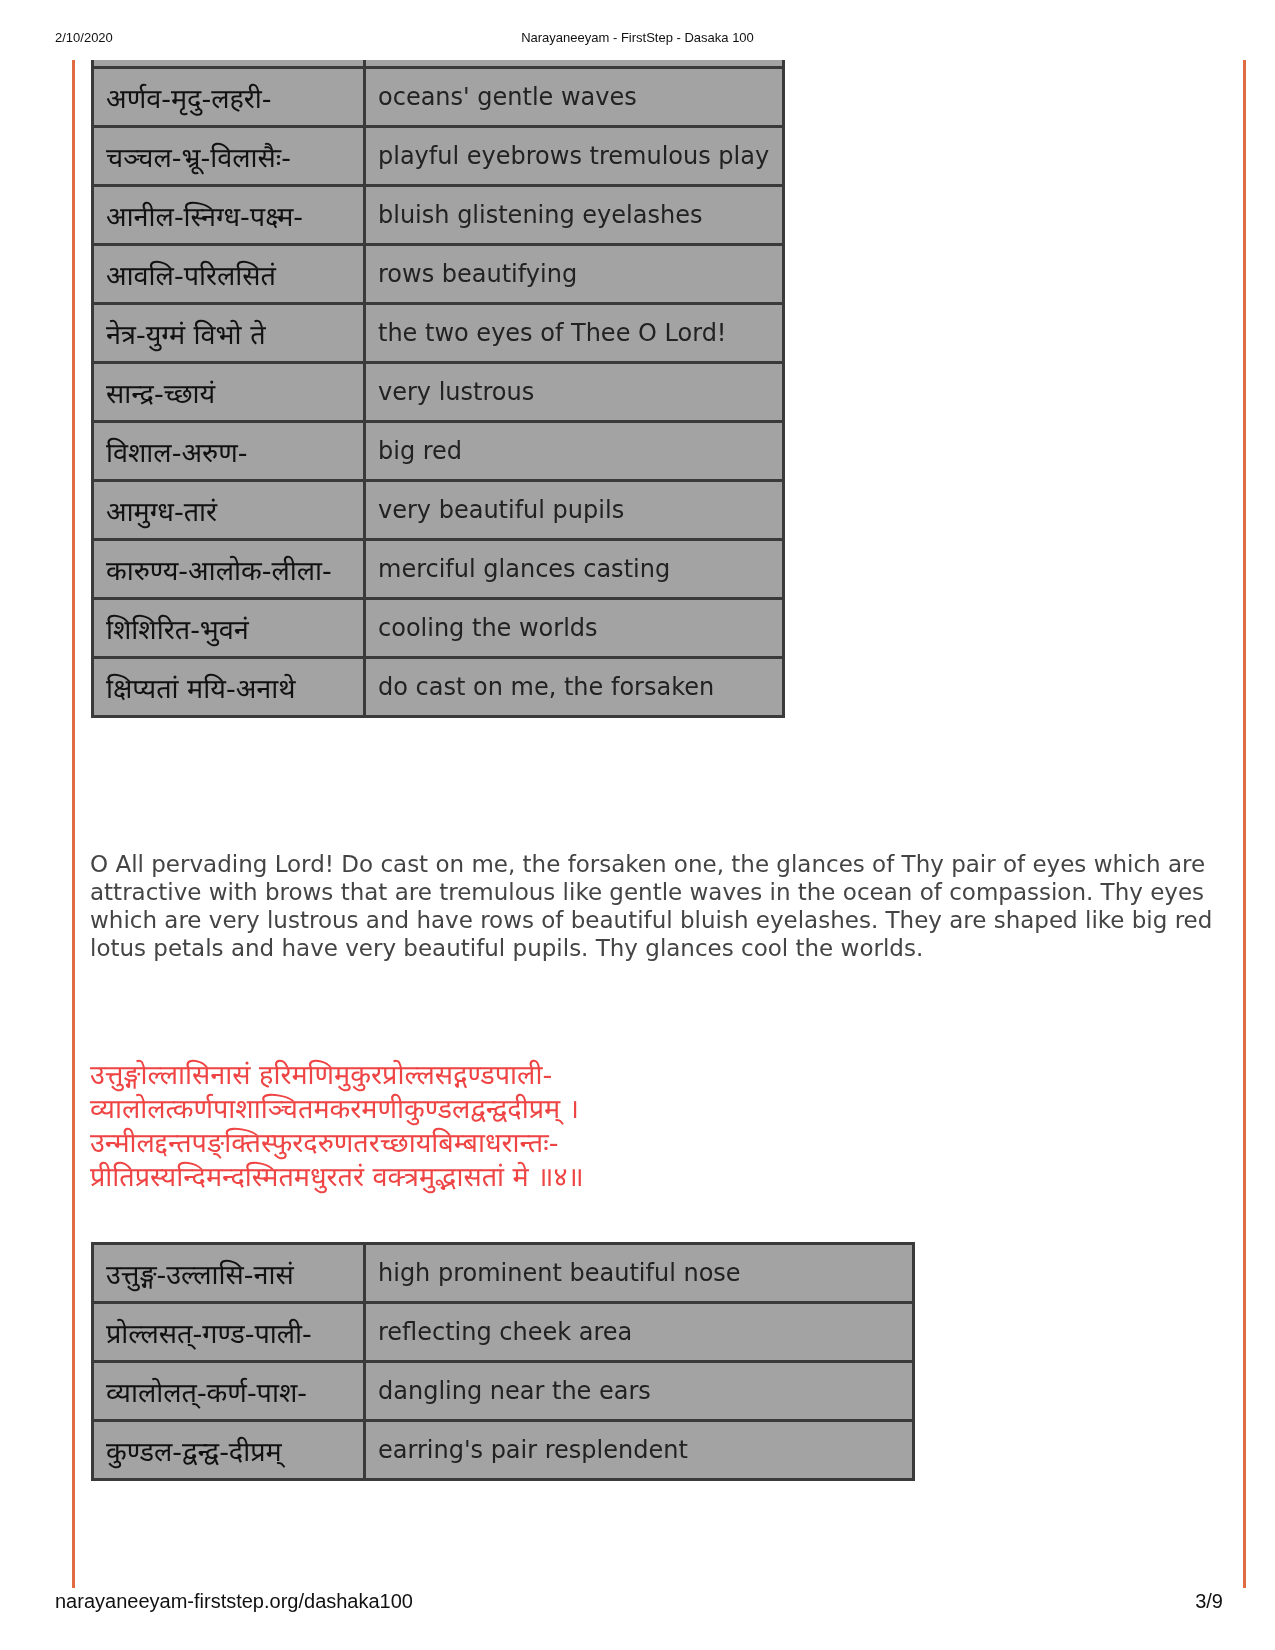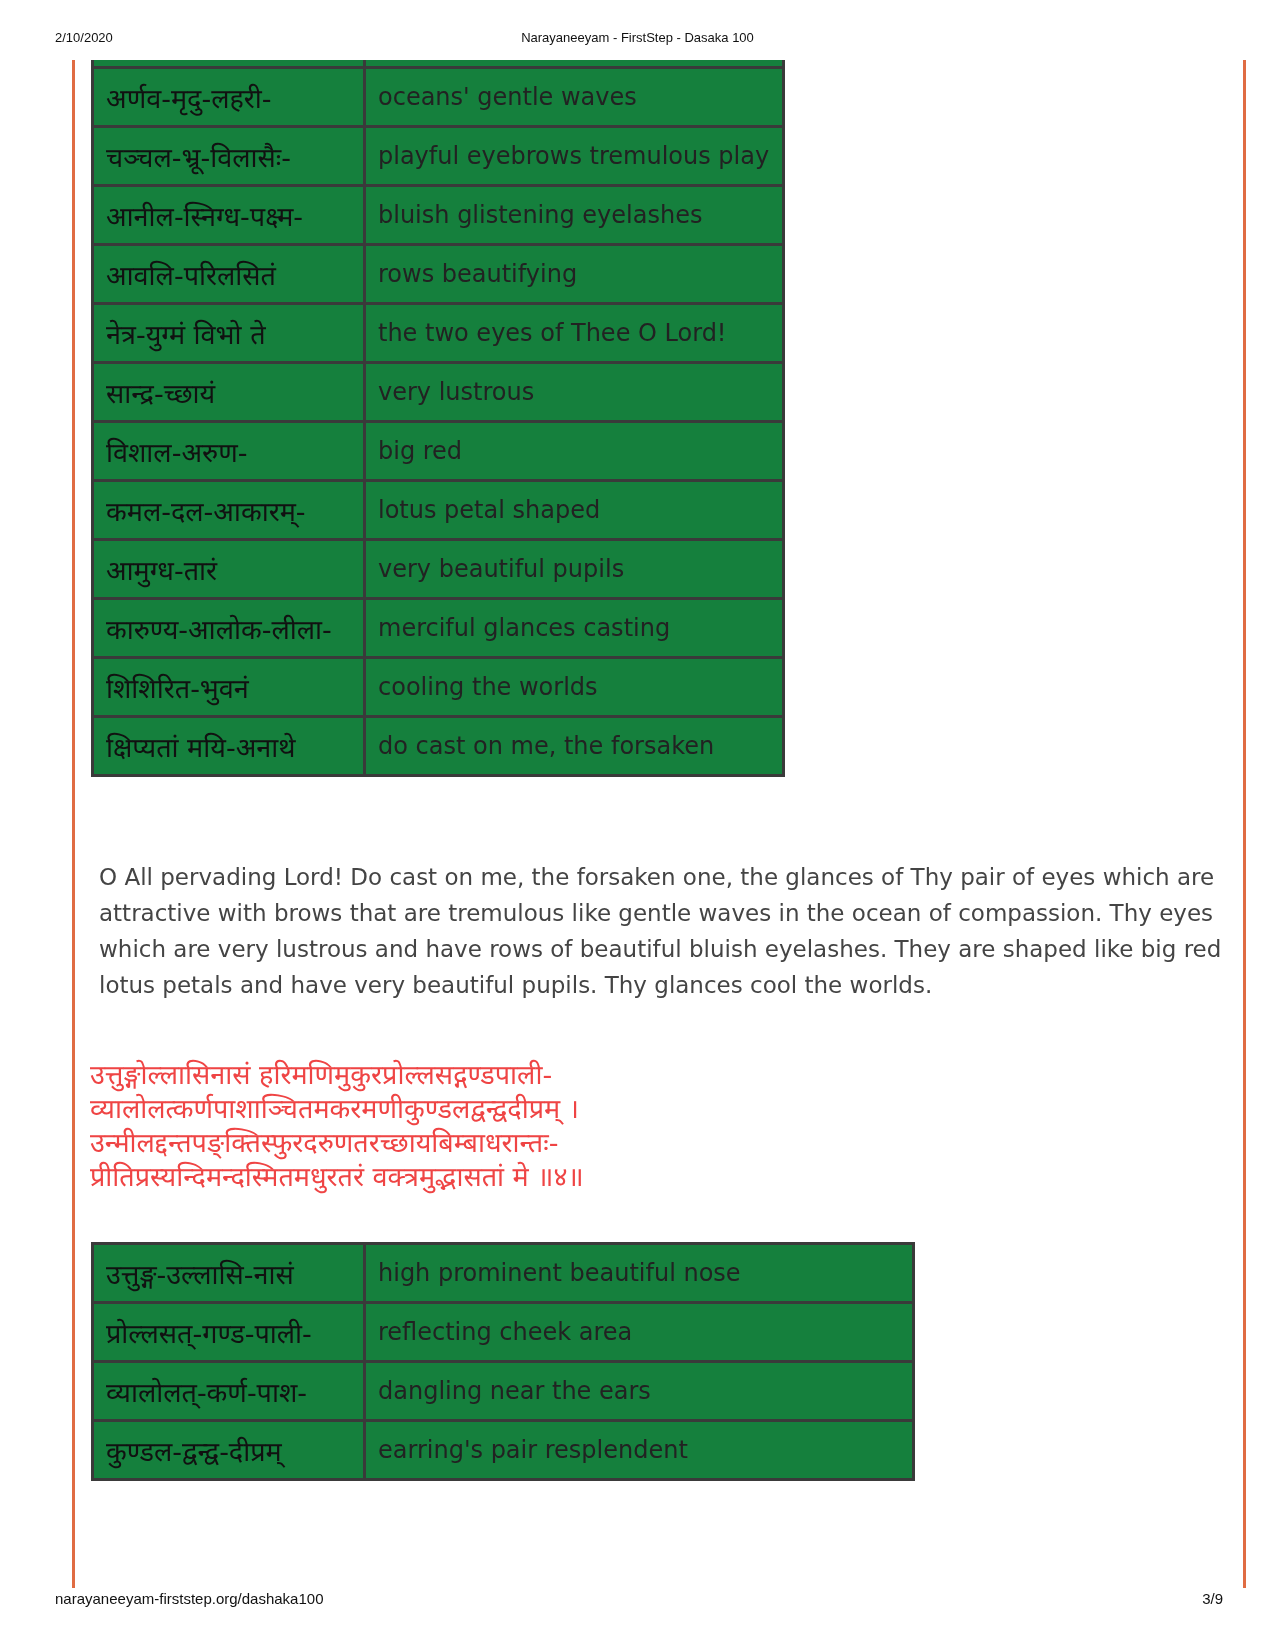--- a/index.html
+++ b/index.html
@@ -1,38 +1,38 @@
 <!DOCTYPE html>
 <html><head>
 <meta charset="utf-8">
 <style>
   html, body { margin: 0; padding: 0; background: #ffffff; }
   body { width: 1275px; height: 1650px; position: relative; overflow: hidden;
          font-family: "DejaVu Sans", sans-serif; color: #222; }
   .hdr { position: absolute; top: 30px; font-family: "Liberation Sans", sans-serif; font-size: 13px; color: #111; }
   .hdr-date { left: 55px; }
   .hdr-title { left: 0; width: 1275px; text-align: center; }
-  .ftr { position: absolute; top: 1590px; font-family: "Liberation Sans", sans-serif; font-size: 15px; color: #111; }
+  .ftr { position: absolute; top: 1590px; font-family: "Liberation Sans", sans-serif; font-size: 20px; color: #111; }
   .ftr-url { left: 55px; }
   .ftr-page { right: 52px; }
   .rule { position: absolute; top: 60px; height: 1530px; width: 3px; background: #e06c43; }
   .rule-left { left: 72px; }
   .rule-right { left: 1243px; }
 
-  table.gloss { position: absolute; border-collapse: collapse; background: #15803d; padding-left: 21px; }
+  table.gloss { position: absolute; border-collapse: collapse; background: #a3a3a3; padding-left: 21px; }
   table.gloss td { border: 3px solid #3a3a3a; height: 56px; padding: 0 0 0 12px; vertical-align: middle; }
   table.gloss td.sa { font-family: "DejaVu Sans", sans-serif; font-size: 27px; color: #111; white-space: nowrap; }
   table.gloss td.en { font-family: "DejaVu Sans", sans-serif; font-size: 24px; color: #222; white-space: nowrap; }
   #table1 { left: 91px; top: 10px; width: 694px; }
   #table1 col.c1 { width: 272px; }
   #table2 { left: 91px; top: 1222px; width: 824px; margin-top: 20px; }
   #table2 col.c1 { width: 272px; }
   .t1-spacer td { height: 56px; border-top: none !important; }
 
-  .translation { position: absolute; left: 90px; top: 850px; width: 1140px; font-size: 23px; line-height: 36px; color: #444; margin: 9px; }
+  .translation { position: absolute; left: 90px; top: 850px; width: 1140px; font-size: 23px; line-height: 28px; color: #444; margin: 0; }
   .verse { position: absolute; left: 90px; top: 1058px; width: 1100px; font-size: 27px; line-height: 34px; color: #ef4444; margin: 0; }
   .verse div { white-space: nowrap; }
   .clip-top { position: absolute; left: 0; top: 0; width: 1275px; height: 60px; background: #fff; }
   .clip-bottom { position: absolute; left: 0; top: 1588px; width: 1275px; height: 62px; background: #fff; }
 </style>
 </head>
 <body>
 
 <div class="rule rule-left"></div>
 <div class="rule rule-right"></div>
@@ -67,24 +67,20 @@
         <td class="sa">नेत्र-युग्मं विभो ते</td>
         <td class="en">the two eyes of Thee O Lord!</td>
       </tr>
       <tr>
         <td class="sa">सान्द्र-च्छायं</td>
         <td class="en">very lustrous</td>
       </tr>
       <tr>
         <td class="sa">विशाल-अरुण-</td>
         <td class="en">big red</td>
-      </tr>
-      <tr>
-        <td class="sa">कमल-दल-आकारम्-</td>
-        <td class="en">lotus petal shaped</td>
       </tr>
       <tr>
         <td class="sa">आमुग्ध-तारं</td>
         <td class="en">very beautiful pupils</td>
       </tr>
       <tr>
         <td class="sa">कारुण्य-आलोक-लीला-</td>
         <td class="en">merciful glances casting</td>
       </tr>
       <tr>

